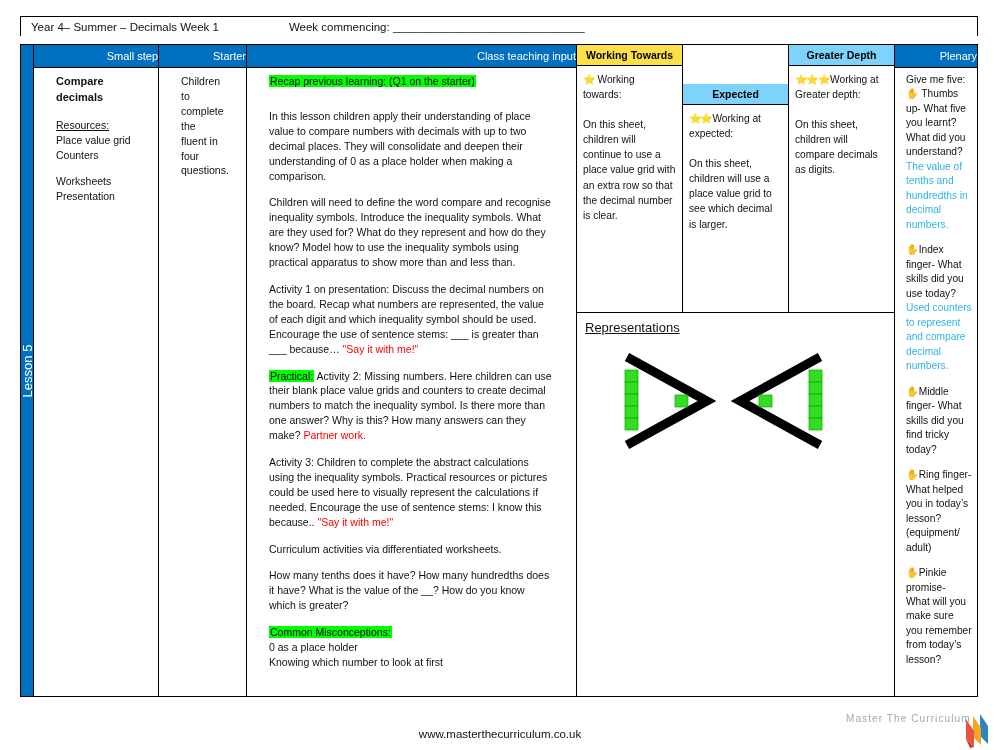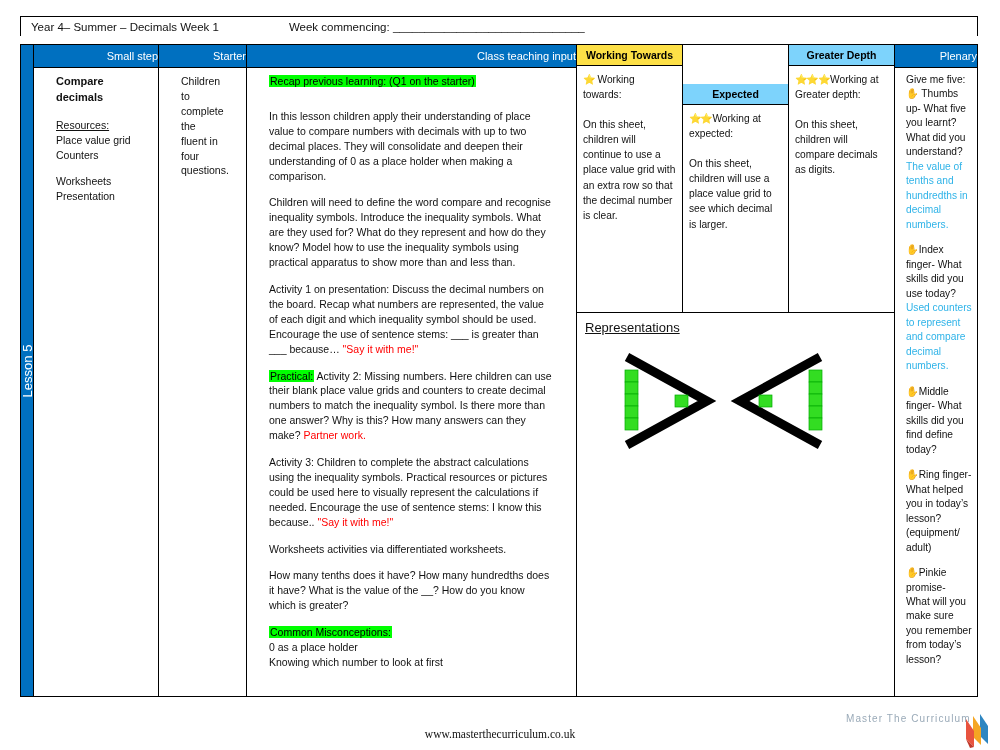--- a/index.html
+++ b/index.html
@@ -94,21 +94,21 @@
 
   
   .plen-body { padding: 5px 5px 5px 6px; font-size: 10.2px; line-height: 1.42; color: #111; }
   .plen-body p { margin: 0 0 11px 5px; }
   .ans { color: #2FB3E8; }
   .hand { color: #A8703A; }
 
   
   .footer-url {
     position: absolute; left: 0; top: 728px; width: 1000px;
-    text-align: center; font-size: 11.5px; color: #111; font-family: Liberation Serif, serif;
+    text-align: center; font-size: 11.5px; color: #111;
   }
   .logo { position: absolute; right: 8px; top: 712px; width: 150px; height: 36px; }
   .logo-text {
     position: absolute; left: 4px; top: 1px;
     font-size: 10px; color: #9aaab8; letter-spacing: 1.1px; white-space: nowrap;
   }
 </style>
 </head>
 <body>
 
@@ -149,21 +149,21 @@
       <div class="hd">Class teaching input</div>
       <div class="body-cell">
         <p class="para tight" style="margin-bottom:20px;">
           <span class="hl">Recap previous learning: (Q1 on the starter)</span>
         </p>
         <p class="para">In this lesson children apply their understanding of place value to  compare numbers with decimals with up to two decimal places.     They will consolidate and deepen their understanding of 0 as a      place holder when making a comparison.</p>
         <p class="para">Children will need to define the word compare and recognise inequality symbols. Introduce the inequality symbols. What are they used for? What do they represent and how do they know? Model how to use the inequality symbols using practical apparatus to show more than and less than.</p>
         <p class="para"><span>Activity 1 on presentation: Discuss the decimal numbers on the board. Recap what numbers are represented, the value of each digit and which inequality symbol should be used. Encourage the use of sentence stems: ___ is greater than ___ because… </span><span class="red">"Say it with me!"</span></p>
         <p class="para"><span class="hl">Practical:</span><span> Activity 2: Missing numbers. Here children can use their blank place value grids and counters to create decimal numbers to match the inequality symbol. Is there more than one answer? Why is this? How many answers can they make? </span><span class="red">Partner work.</span></p>
         <p class="para"><span>Activity 3: Children to complete the abstract calculations using the inequality symbols. Practical resources or pictures could be used here to visually represent the calculations if needed. Encourage the use of sentence stems: I know this because.. </span><span class="red">"Say it with me!"</span></p>
-        <p class="para">Worksheets activities via differentiated worksheets.</p>
+        <p class="para">Curriculum activities via differentiated worksheets.</p>
         <p class="para">How many tenths does it have? How many hundredths does it have? What is the value of the __?  How do you know which is greater?</p>
         <p class="para tight"><span class="hl">Common Misconceptions:</span></p>
         <div>0 as a place holder</div>
         <div>Knowing which number to look at first</div>
       </div>
     </div>
 
     <div class="col c-ind">
       <div class="ind-wrap">
         <div class="ind-cols">
@@ -216,21 +216,21 @@
           </svg>
         </div>
       </div>
     </div>
 
     <div class="col c-plen">
       <div class="hd">Plenary</div>
       <div class="plen-body">
         <p><span>Give me five:</span><br><span class="hand">✋</span> <span>Thumbs up- What five you learnt? What did you understand?</span> <span class="ans">The value of tenths and hundredths in decimal numbers.</span></p>
         <p><span class="hand">✋</span><span>Index finger- What skills did you use today?</span> <span class="ans">Used counters to represent and compare decimal numbers.</span></p>
-        <p><span class="hand">✋</span><span>Middle finger- What skills did you find define today?</span></p>
+        <p><span class="hand">✋</span><span>Middle finger- What skills did you find tricky today?</span></p>
         <p><span class="hand">✋</span><span>Ring finger- What helped you in today’s lesson? (equipment/ adult)</span></p>
         <p><span class="hand">✋</span><span>Pinkie promise- What will you make sure you remember from today’s lesson?</span></p>
       </div>
     </div>
 
   </div>
 
   <div class="footer-url">www.masterthecurriculum.co.uk</div>
 
   <div class="logo">

